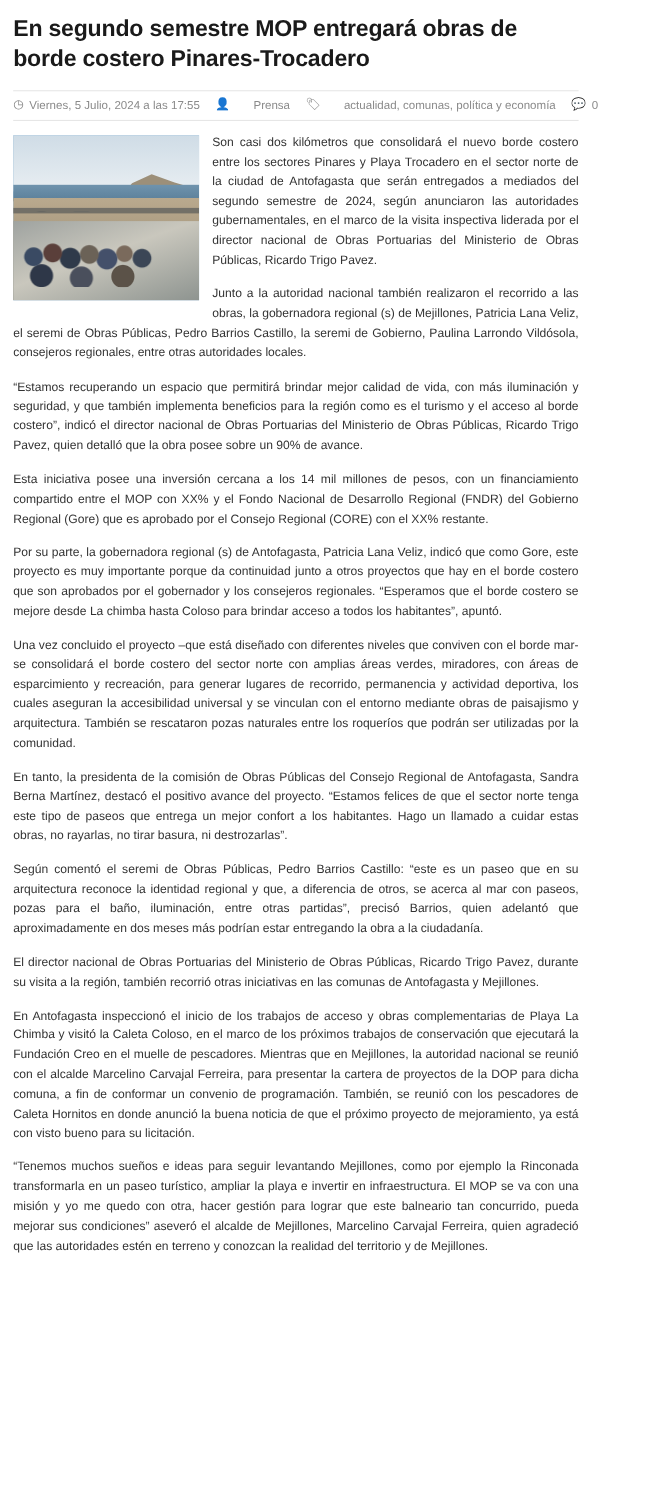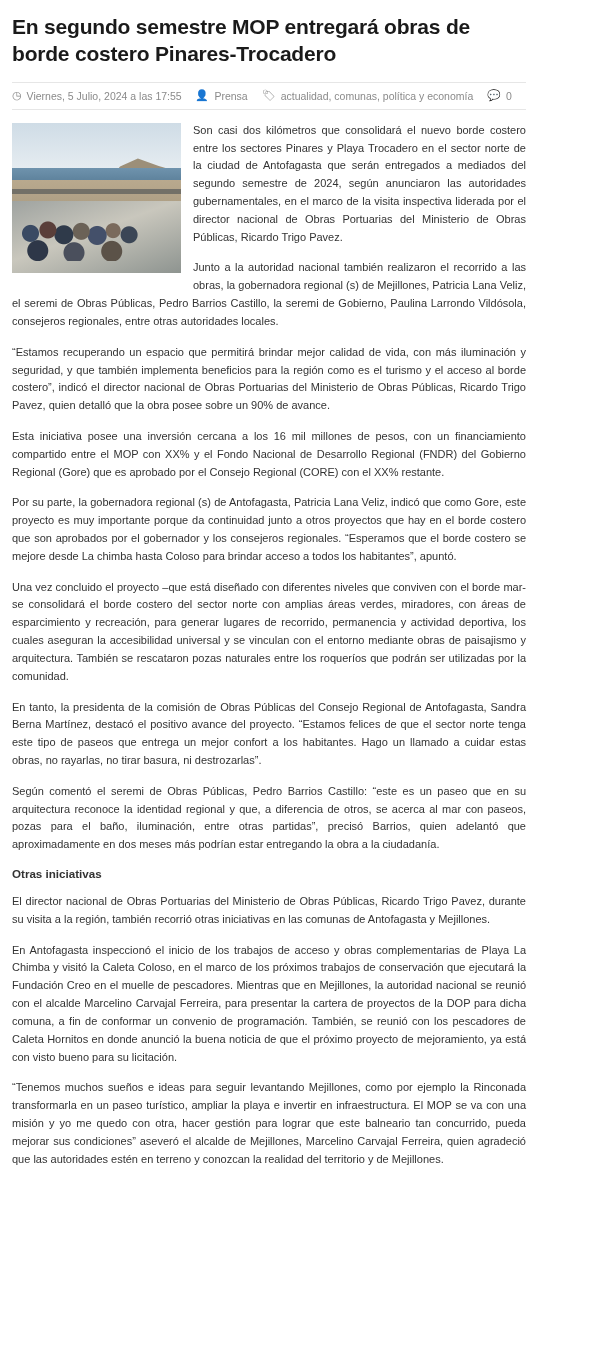--- a/index.html
+++ b/index.html
@@ -44,21 +44,21 @@
     white-space: nowrap;
   }
   .meta-item + .meta-item { margin-left: 14px; }
   .meta-icon {
     display: inline-block;
     margin-right: 5px;
     color: #8a8a8a;
     line-height: 1;
     font-size: 11px;
   }
-  .meta-link { color: #8a8a8a; text-decoration: none; }
+  .meta-link { color: #8a8a8a; text-decoration: none; margin-left: 16px; }
   .body-text {
     font-size: 11px;
     line-height: 1.62;
     text-align: justify;
     color: #333333;
     margin: 0 0 13px 0;
   }
   .lead-wrap::after {
     content: "";
     display: block;
@@ -155,25 +155,24 @@
       <div class="photo-land"></div>
       <div class="photo-rail"></div>
       <div class="photo-path"></div>
       <div class="photo-crowd"></div>
     </div>
     <p class="body-text">Son casi dos kilómetros que consolidará el nuevo borde costero entre los sectores Pinares y Playa Trocadero en el sector norte de la ciudad de Antofagasta que serán entregados a mediados del segundo semestre de 2024, según anunciaron las autoridades gubernamentales, en el marco de la visita inspectiva liderada por el director nacional de Obras Portuarias del Ministerio de Obras Públicas, Ricardo Trigo Pavez.</p>
     <p class="body-text">Junto a la autoridad nacional también realizaron el recorrido a las obras, la gobernadora regional (s) de Mejillones, Patricia Lana Veliz, el seremi de Obras Públicas, Pedro Barrios Castillo, la seremi de Gobierno, Paulina Larrondo Vildósola, consejeros regionales, entre otras autoridades locales.</p>
   </div>
 
   <p class="body-text">“Estamos recuperando un espacio que permitirá brindar mejor calidad de vida, con más iluminación y seguridad, y que también implementa beneficios para la región como es el turismo y el acceso al borde costero”, indicó el director nacional de Obras Portuarias del Ministerio de Obras Públicas, Ricardo Trigo Pavez, quien detalló que la obra posee sobre un 90% de avance.</p>
-  <p class="body-text">Esta iniciativa posee una inversión cercana a los 16 mil millones de pesos, con un financiamiento compartido entre el MOP con XX% y el Fondo Nacional de Desarrollo Regional (FNDR) del Gobierno Regional (Gore) que es aprobado por el Consejo Regional (CORE) con el XX% restante.</p>
+  <p class="body-text">Esta iniciativa posee una inversión cercana a los 14 mil millones de pesos, con un financiamiento compartido entre el MOP con XX% y el Fondo Nacional de Desarrollo Regional (FNDR) del Gobierno Regional (Gore) que es aprobado por el Consejo Regional (CORE) con el XX% restante.</p>
   <p class="body-text">Por su parte, la gobernadora regional (s) de Antofagasta, Patricia Lana Veliz, indicó que como Gore, este proyecto es muy importante porque da continuidad junto a otros proyectos que hay en el borde costero que son aprobados por el gobernador y los consejeros regionales. “Esperamos que el borde costero se mejore desde La chimba hasta Coloso para brindar acceso a todos los habitantes”, apuntó.</p>
   <p class="body-text">Una vez concluido el proyecto –que está diseñado con diferentes niveles que conviven con el borde mar- se consolidará el borde costero del sector norte con amplias áreas verdes, miradores, con áreas de esparcimiento y recreación, para generar lugares de recorrido, permanencia y actividad deportiva, los cuales aseguran la accesibilidad universal y se vinculan con el entorno mediante obras de paisajismo y arquitectura. También se rescataron pozas naturales entre los roqueríos que podrán ser utilizadas por la comunidad.</p>
   <p class="body-text">En tanto, la presidenta de la comisión de Obras Públicas del Consejo Regional de Antofagasta, Sandra Berna Martínez, destacó el positivo avance del proyecto. “Estamos felices de que el sector norte tenga este tipo de paseos que entrega un mejor confort a los habitantes. Hago un llamado a cuidar estas obras, no rayarlas, no tirar basura, ni destrozarlas”.</p>
   <p class="body-text">Según comentó el seremi de Obras Públicas, Pedro Barrios Castillo: “este es un paseo que en su arquitectura reconoce la identidad regional y que, a diferencia de otros, se acerca al mar con paseos, pozas para el baño, iluminación, entre otras partidas”, precisó Barrios, quien adelantó que aproximadamente en dos meses más podrían estar entregando la obra a la ciudadanía.</p>
 
-  <p class="subhead">Otras iniciativas</p>
 
   <p class="body-text">El director nacional de Obras Portuarias del Ministerio de Obras Públicas, Ricardo Trigo Pavez, durante su visita a la región, también recorrió otras iniciativas en las comunas de Antofagasta y Mejillones.</p>
   <p class="body-text">En Antofagasta inspeccionó el inicio de los trabajos de acceso y obras complementarias de Playa La Chimba y visitó la Caleta Coloso, en el marco de los próximos trabajos de conservación que ejecutará la Fundación Creo en el muelle de pescadores. Mientras que en Mejillones, la autoridad nacional se reunió con el alcalde Marcelino Carvajal Ferreira, para presentar la cartera de proyectos de la DOP para dicha comuna, a fin de conformar un convenio de programación. También, se reunió con los pescadores de Caleta Hornitos en donde anunció la buena noticia de que el próximo proyecto de mejoramiento, ya está con visto bueno para su licitación.</p>
   <p class="body-text">“Tenemos muchos sueños e ideas para seguir levantando Mejillones, como por ejemplo la Rinconada transformarla en un paseo turístico, ampliar la playa e invertir en infraestructura. El MOP se va con una misión y yo me quedo con otra, hacer gestión para lograr que este balneario tan concurrido, pueda mejorar sus condiciones” aseveró el alcalde de Mejillones,  Marcelino Carvajal Ferreira, quien agradeció que las autoridades estén en terreno y conozcan la realidad del territorio y de Mejillones.</p>
 
 </div>
 
 </body></html>

